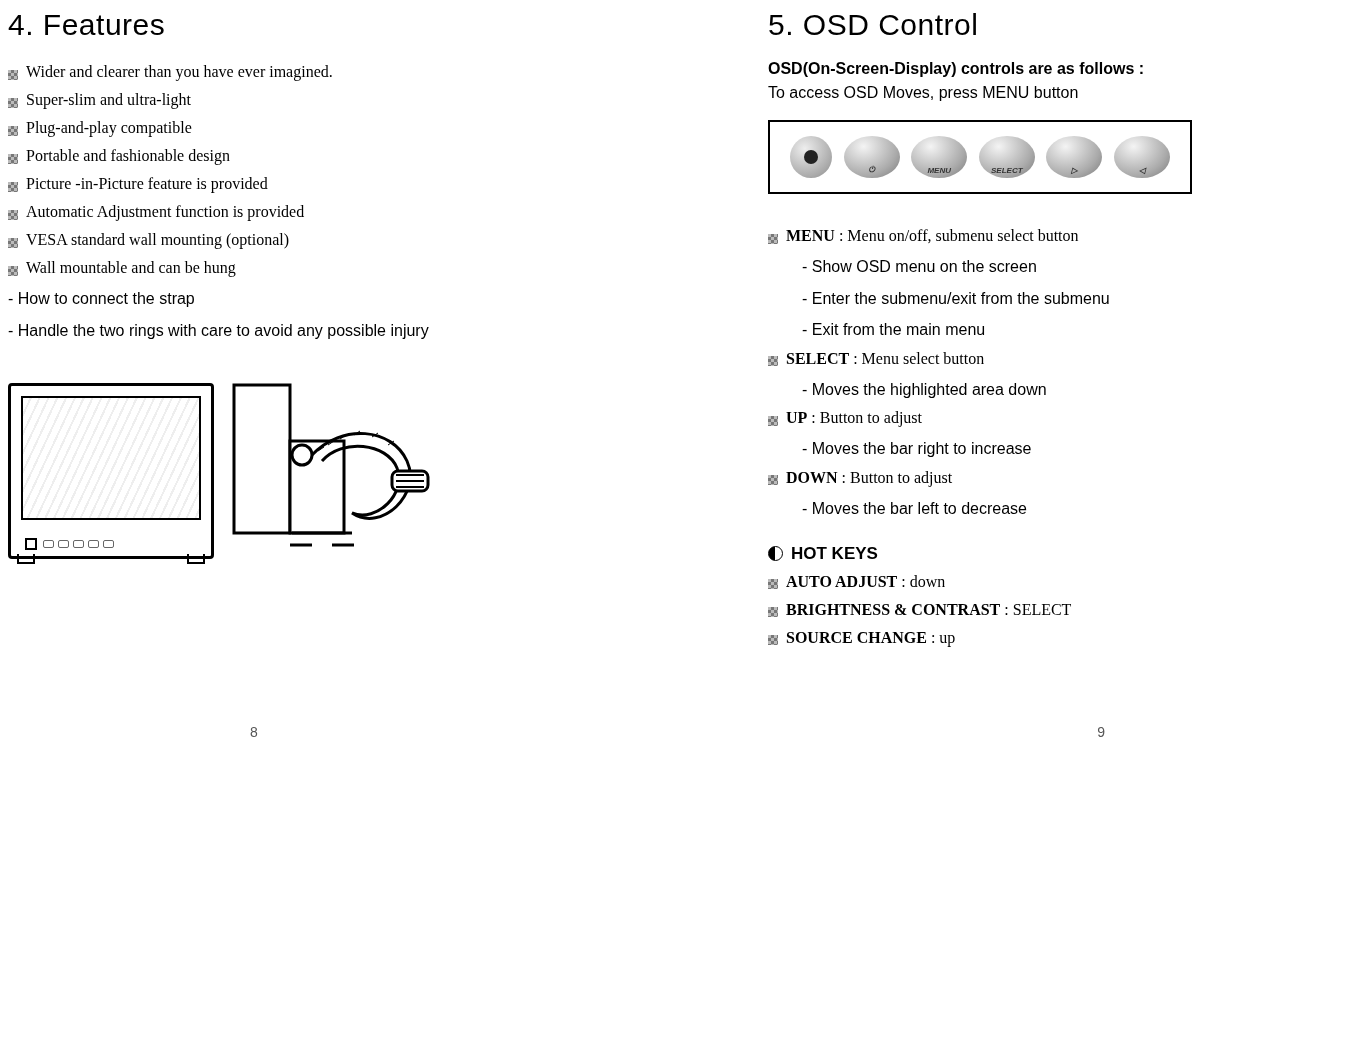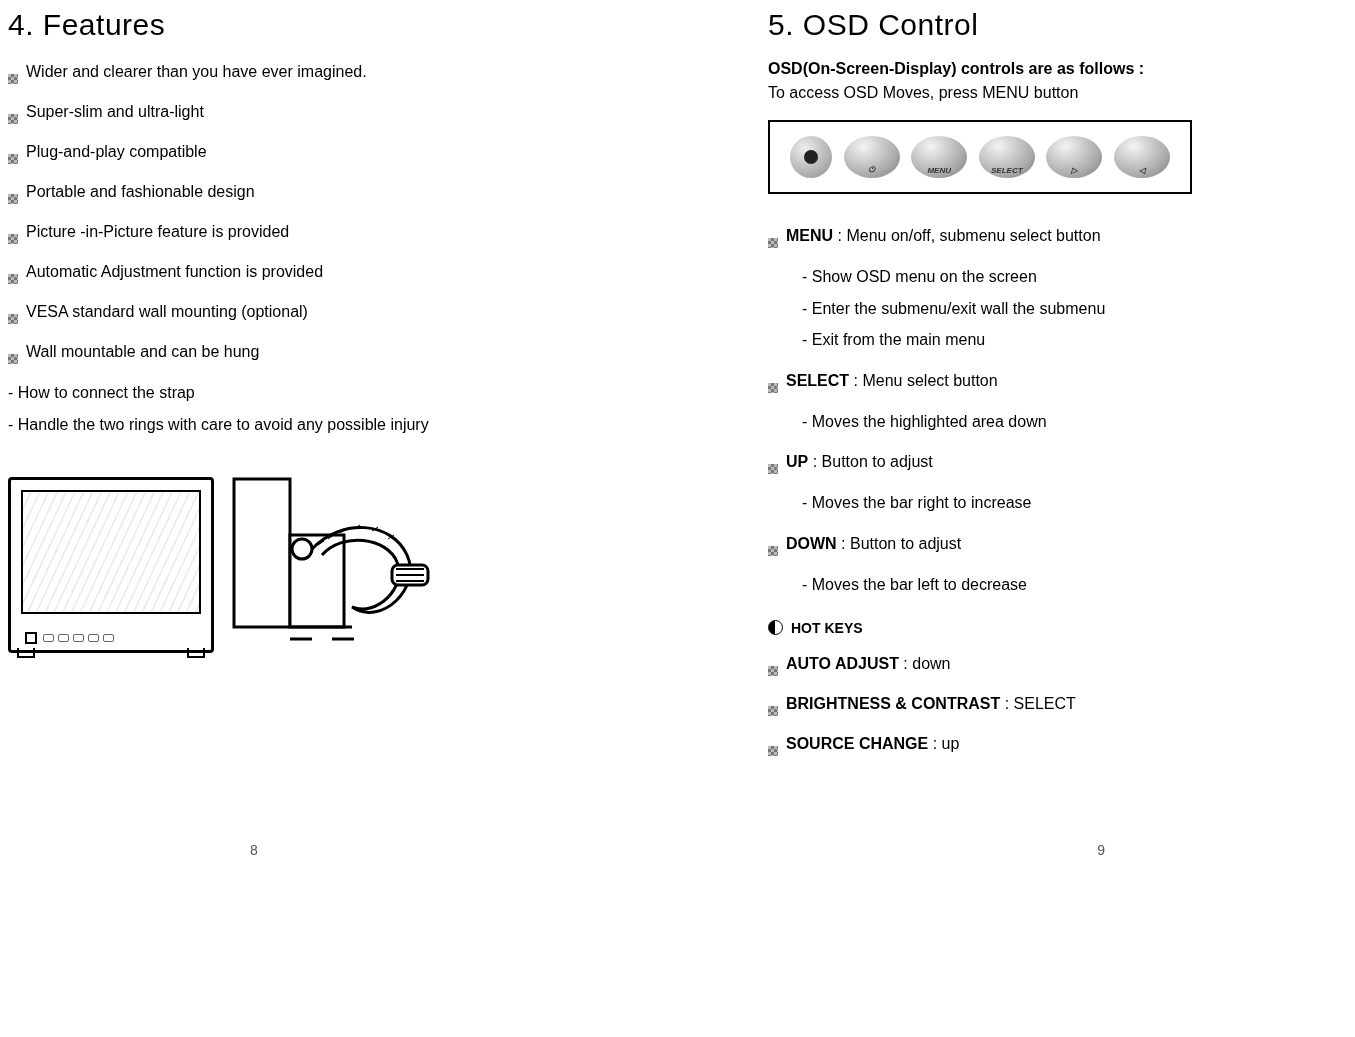--- a/index.html
+++ b/index.html
@@ -28,24 +28,25 @@
       letter-spacing: 0.5px;
     }
     .intro-bold {
       font-weight: bold;
       margin-bottom: 6px;
     }
     .intro-line { margin-bottom: 18px; }
 
     .feat-line {
       display: flex;
-      align-items: flex-end;
+      align-items: center;
       gap: 8px;
-      margin: 16px 0;
+      margin: 4px 0;
       line-height: 1.5;
+      font-family: Liberation Serif, serif;
     }
     .square-bullet {
       width: 10px; height: 10px;
       background:
         linear-gradient(45deg, #777 25%, transparent 25%, transparent 75%, #777 75%),
         linear-gradient(45deg, #777 25%, transparent 25%, transparent 75%, #777 75%);
       background-size: 6px 6px;
       background-position: 0 0, 3px 3px;
       background-color:#bbb;
       margin-top: 5px;
@@ -91,21 +92,21 @@
     .osd .sub-line { margin-left:34px; }
 
     .hotkeys-header {
       display:flex;align-items:center;gap:8px;margin-top:22px;margin-bottom:6px;
     }
     .halfmoon {
       width:13px;height:13px;border-radius:50%;
       background: linear-gradient(90deg,#000 50%,#fff 50%);
       border:1px solid #000;
     }
-    .hotkeys-header span { font-weight:bold; font-size:14px; }
+    .hotkeys-header span { font-weight:bold; font-size:17px; }
 
     
     .illus-wrap { display:flex; gap:18px; margin-top:40px; }
     .monitor {
       width:200px;height:170px;border:3px solid #000;border-radius:4px;
       position:relative;background:#fff;
     }
     .monitor .screen {
       position:absolute;inset:10px 10px 36px 10px;
       border:2px solid #000;
@@ -227,21 +228,21 @@
       <div class="rocker" data-label="SELECT"></div>
       <div class="rocker" data-label="▷"></div>
       <div class="rocker" data-label="◁"></div>
     </div>
 
     <div class="feat-line">
       <span class="square-bullet"></span>
       <span><strong>MENU</strong> <span class="desc">: Menu on/off, submenu select button</span></span>
     </div>
     <div class="sub-line">- Show OSD menu on the screen</div>
-    <div class="sub-line">- Enter the submenu/exit wall the submenu</div>
+    <div class="sub-line">- Enter the submenu/exit from the submenu</div>
     <div class="sub-line">- Exit from the main menu</div>
 
     <div class="feat-line">
       <span class="square-bullet"></span>
       <span><strong>SELECT</strong> <span class="desc">: Menu select button</span></span>
     </div>
     <div class="sub-line">- Moves the highlighted area down</div>
 
     <div class="feat-line">
       <span class="square-bullet"></span>

